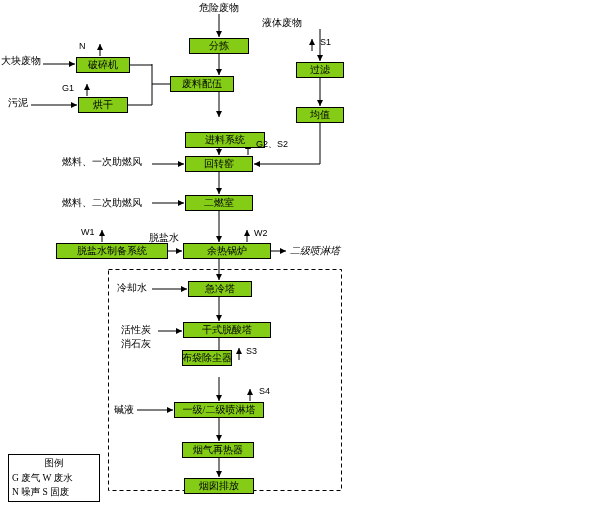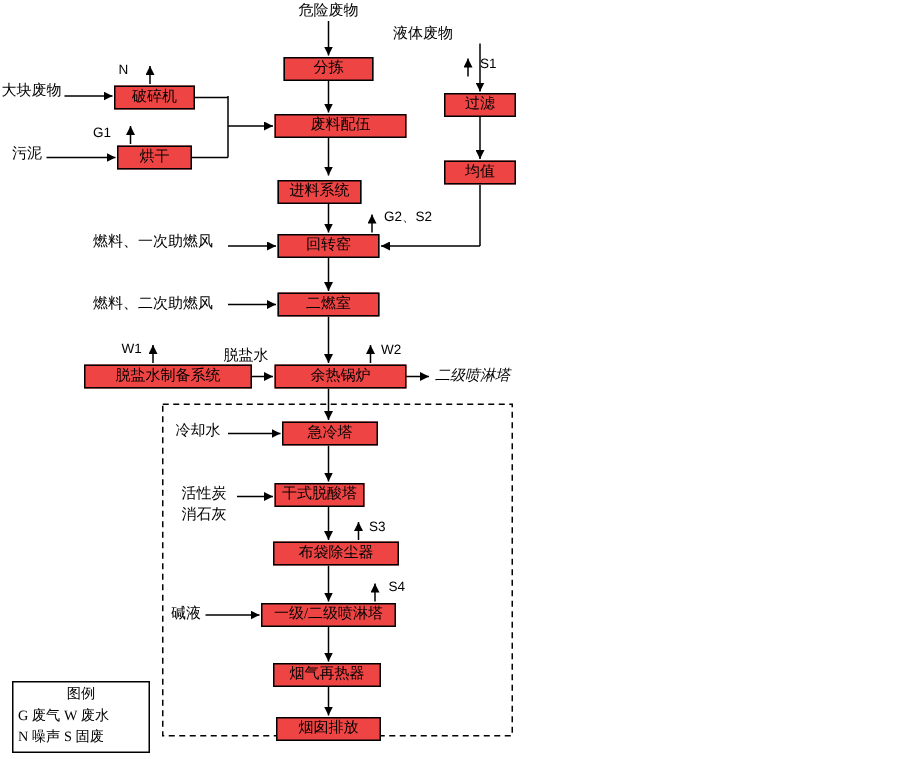--- a/index.html
+++ b/index.html
@@ -3,21 +3,21 @@
 <meta charset="utf-8">
 <style>
   html,body { margin:0; padding:0; background:#fff; }
   .stage {
     position:relative; width:614px; height:506px; background:#ffffff;
     font-family:"Liberation Serif", serif; color:#000; overflow:hidden;
   }
   .lines { position:absolute; left:0; top:0; width:614px; height:506px; }
   .box {
     position:absolute; height:16px; box-sizing:border-box;
-    border:1px solid #000; background:#ef4444;
+    border:1px solid #000; background:#84cc16;
     display:flex; align-items:center; justify-content:center;
     font-size:10px; line-height:1; text-align:center; padding:0 1px;
     white-space:nowrap;
   }
   .lbl {
     position:absolute; font-size:10px; line-height:1.1; white-space:nowrap;
   }
   .code { font-size:9px; font-family:"Liberation Sans", sans-serif; }
   .italic { font-style:italic; }
   .legend {
@@ -80,28 +80,28 @@
       <line x1="102" y1="242" x2="102" y2="230" marker-end="url(#arr)"></line>
       <line x1="247" y1="242" x2="247" y2="230" marker-end="url(#arr)"></line>
       <line x1="239" y1="360" x2="239" y2="348" marker-end="url(#arr)"></line>
       <line x1="250" y1="401" x2="250" y2="389" marker-end="url(#arr)"></line>
 
       <rect x="108.5" y="269.5" width="233" height="221" stroke-dasharray="4 3"></rect>
     </g>
   </svg>
 
   <div class="box" style="left:189px;top:38px;width:60px">分拣</div>
-  <div class="box" style="left:183px;top:76px;width:88px">废料配伍</div>
-  <div class="box" style="left:185px;top:120px;width:56px">进料系统</div>
+  <div class="box" style="left:170px;top:76px;width:64px">废料配伍</div>
+  <div class="box" style="left:185px;top:132px;width:80px">进料系统</div>
   <div class="box" style="left:185px;top:156px;width:68px">回转窑</div>
   <div class="box" style="left:185px;top:195px;width:68px">二燃室</div>
   <div class="box" style="left:183px;top:243px;width:88px">余热锅炉</div>
   <div class="box" style="left:188px;top:281px;width:64px">急冷塔</div>
-  <div class="box" style="left:183px;top:322px;width:60px">干式脱酸塔</div>
-  <div class="box" style="left:182px;top:361px;width:84px">布袋除尘器</div>
+  <div class="box" style="left:183px;top:322px;width:88px">干式脱酸塔</div>
+  <div class="box" style="left:182px;top:350px;width:50px">布袋除尘器</div>
   <div class="box" style="left:174px;top:402px;width:90px">一级/二级喷淋塔</div>
   <div class="box" style="left:182px;top:442px;width:72px">烟气再热器</div>
   <div class="box" style="left:184px;top:478px;width:70px">烟囱排放</div>
 
   <div class="box" style="left:76px;top:57px;width:54px">破碎机</div>
   <div class="box" style="left:78px;top:97px;width:50px">烘干</div>
   <div class="box" style="left:296px;top:62px;width:48px">过滤</div>
   <div class="box" style="left:296px;top:107px;width:48px">均值</div>
   <div class="box" style="left:56px;top:243px;width:112px">脱盐水制备系统</div>
 

